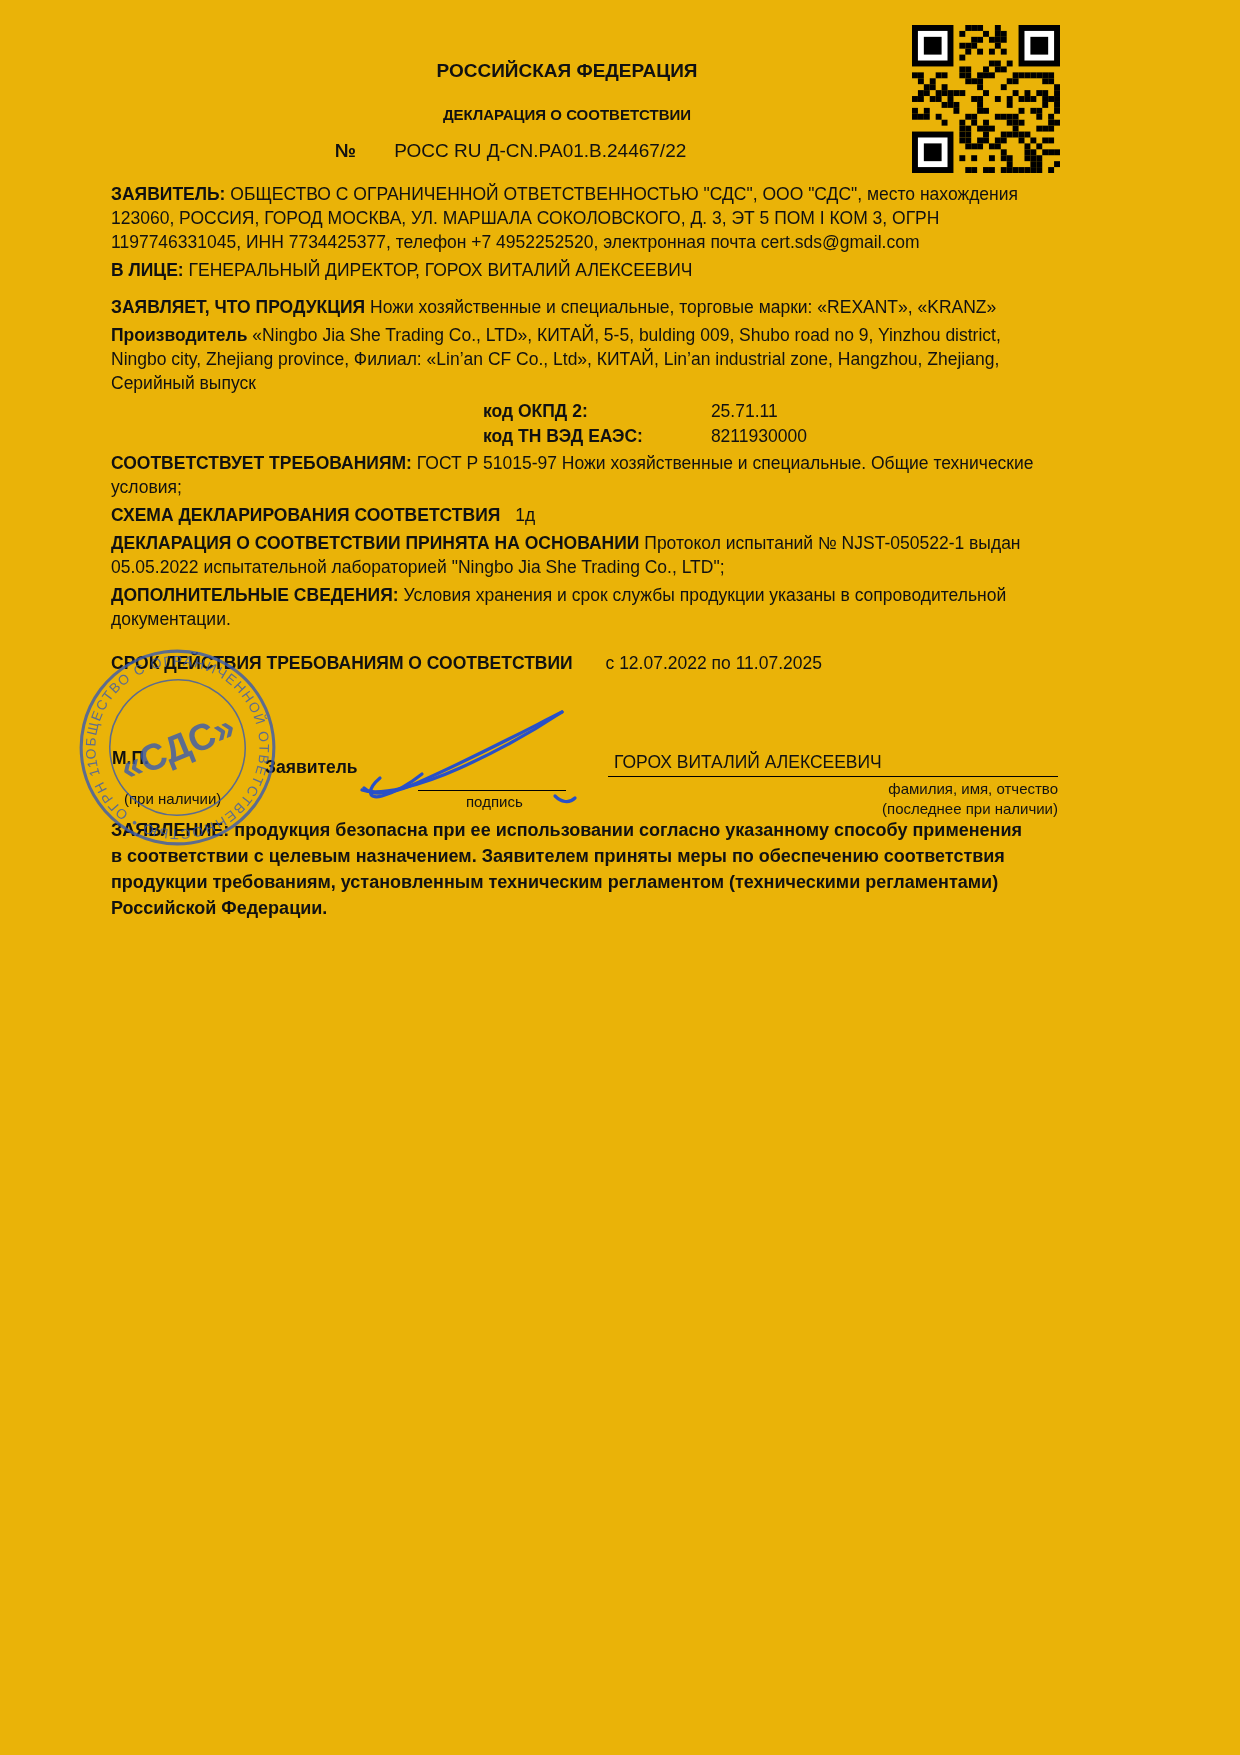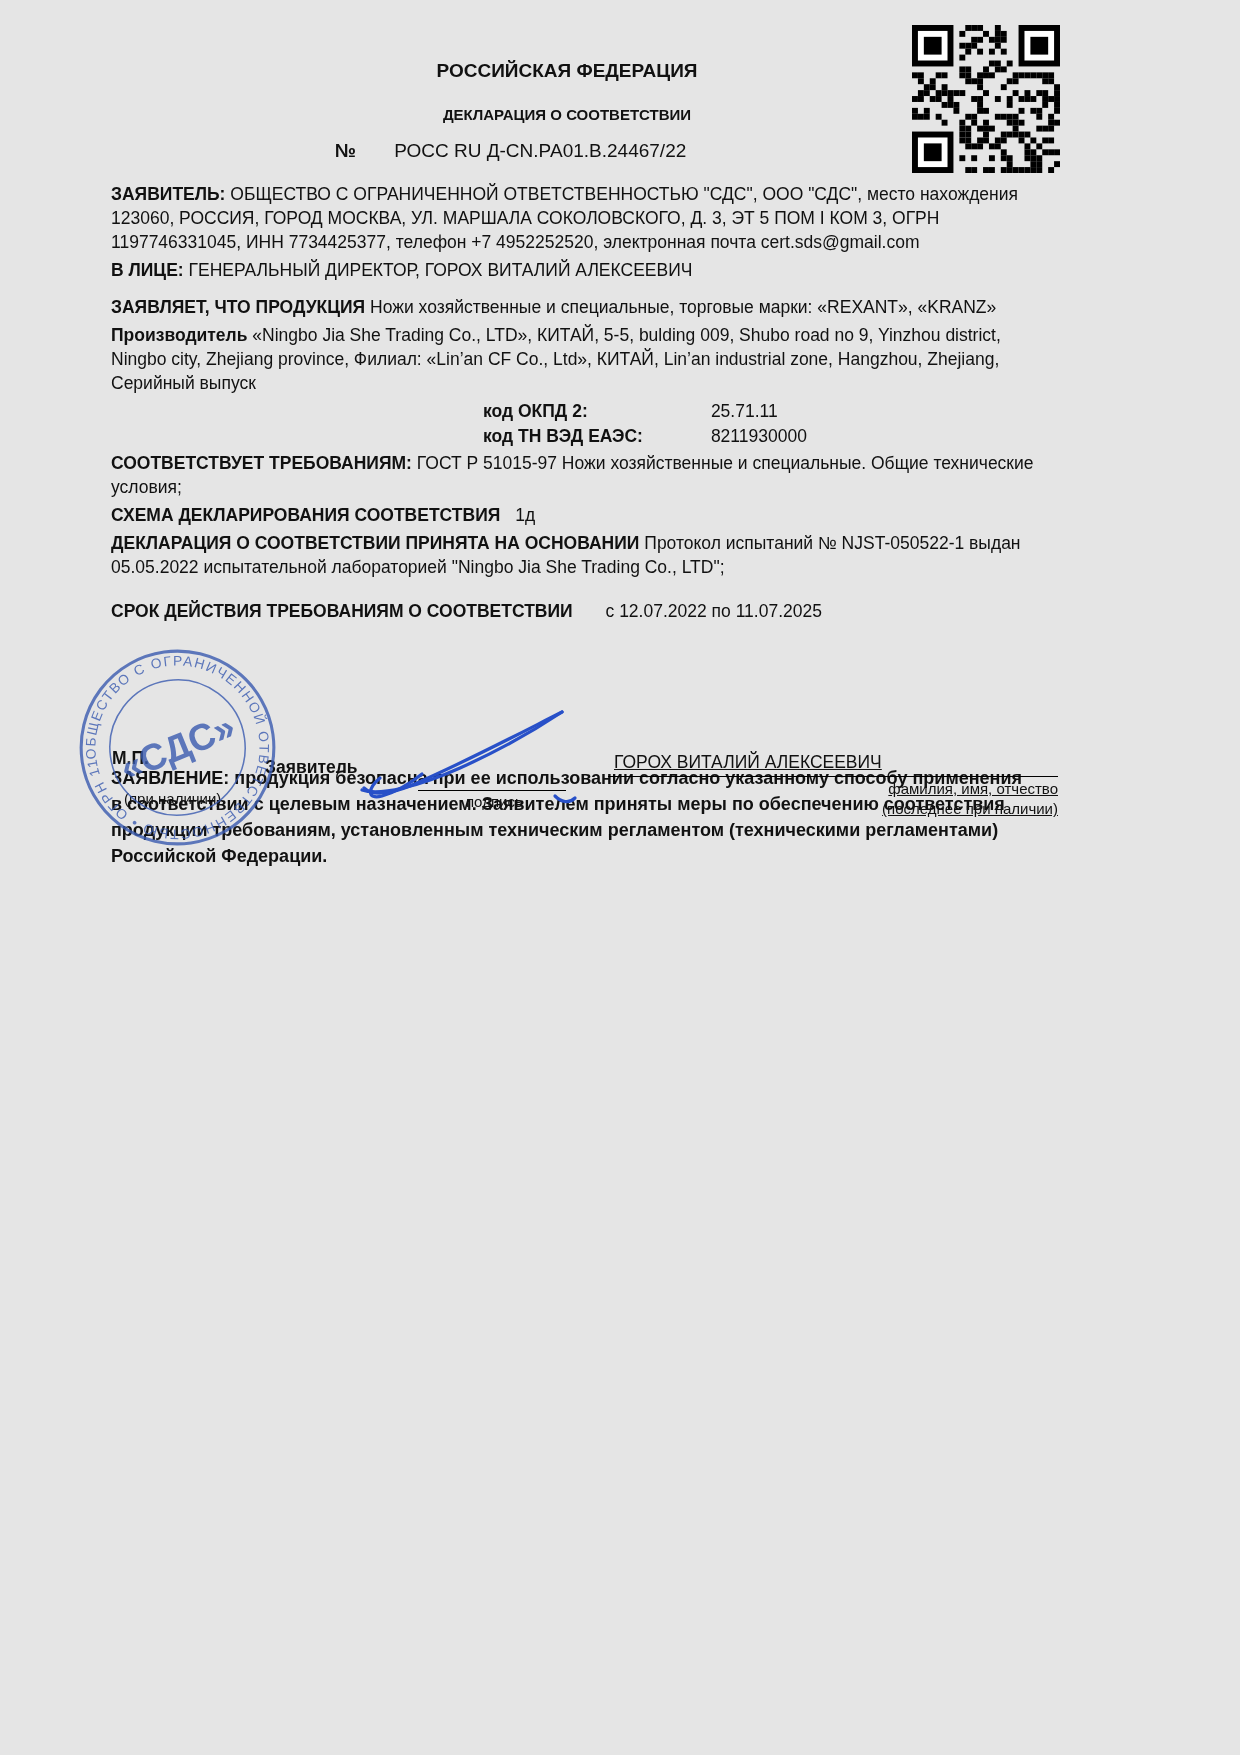--- a/index.html
+++ b/index.html
@@ -1,17 +1,17 @@
 <!DOCTYPE html>
 <html style="--stamp-blue: #3a5bb0; --sig-blue: #2850c8;"><head>
 <meta charset="utf-8">
 <style>
   html,body { margin:0; padding:0; background:#ffffff; }
   .page {
-    position:relative; width:1240px; height:1755px; background:#e5e5e5;
+    position:relative; width:1240px; height:1755px; background:#eab308;
     font-family:"Liberation Sans", sans-serif; color:#111; overflow:hidden;
   }
   .content { position:absolute; left:107px; top:60px; width:956px; }
   .header { width:920px; }
   .h-country { text-align:center; font-weight:bold; font-size:19px; line-height:22px; margin-bottom:22px; }
   .h-title   { text-align:center; font-weight:bold; font-size:15px; line-height:22px; margin-bottom:14px; }
   .h-number  { display:flex; gap:38px; margin-left:228px; font-size:19px; line-height:22px; margin-bottom:20px; }
   p { margin:4px; font-size:17.5px; line-height:24px; }
   b { font-weight:bold; }
   .mt1{margin-top:1px} .mt2{margin-top:2px} .mt4{margin-top:4px} .mt13{margin-top:13px} .mt20{margin-top:20px}
@@ -30,21 +30,21 @@
            color:var(--stamp-blue,#3a5bb0); opacity:.8; transform:rotate(-8deg); z-index:5; }
   .stamp-ring-text { font-family:"Liberation Sans", sans-serif; }
 
   
   .abs { position:absolute; }
   .mp-label { left:112px; top:748px; font-weight:bold; font-size:17.5px; z-index:2; }
   .mp-note  { left:103px; top:790px; font-size:15px; z-index:2;margin-left:21px; }
   .applicant-label { left:265px; top:757px; font-weight:bold; font-size:17.5px; }
   .sig-line { left:418px; top:790px; width:148px; border-top:1.5px solid #000; }
   .sig-caption { left:466px; top:793px; font-size:15px; }
-  .name-block { left:608px; top:750px; width:450px;text-decoration:underline; }
+  .name-block { left:608px; top:750px; width:450px; }
   .name-text { font-size:17.5px; line-height:24px; padding:0 0 2px 6px; border-bottom:1.5px solid #000; }
   .name-caption { text-align:right; font-size:15px; line-height:20px; margin-top:2px; }
   .signature-svg { left:350px; top:698px; width:230px; height:115px;
                    color:var(--sig-blue,#2850c8); z-index:6; }
 </style>
 </head>
 <body>
 
 <div class="page">
 
@@ -298,20 +298,24 @@
     <p class="mt1">
       <b>СХЕМА ДЕКЛАРИРОВАНИЯ СООТВЕТСТВИЯ</b>
       <span class="scheme-value">1д</span>
     </p>
 
     <p class="mt2">
       <b>ДЕКЛАРАЦИЯ О СООТВЕТСТВИИ ПРИНЯТА НА ОСНОВАНИИ</b>
       <span>Протокол испытаний № NJST-050522-1 выдан 05.05.2022 испытательной лабораторией "Ningbo Jia She Trading Co., LTD";</span>
     </p>
 
+    <p>
+      <b>ДОПОЛНИТЕЛЬНЫЕ СВЕДЕНИЯ:</b>
+      <span>Условия хранения и срок службы продукции указаны в сопроводительной документации.</span>
+    </p>
 
     <p class="mt20">
       <b>СРОК ДЕЙСТВИЯ ТРЕБОВАНИЯМ О СООТВЕТСТВИИ</b>
       <span class="validity-value">с 12.07.2022 по 11.07.2025</span>
     </p>
 
     <div class="sig-spacer"></div>
 
     <p class="statement">
       <b>ЗАЯВЛЕНИЕ:</b>

